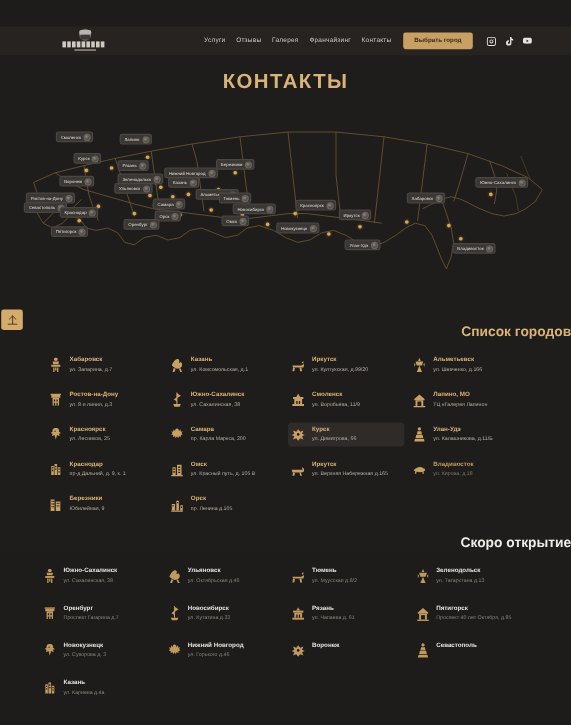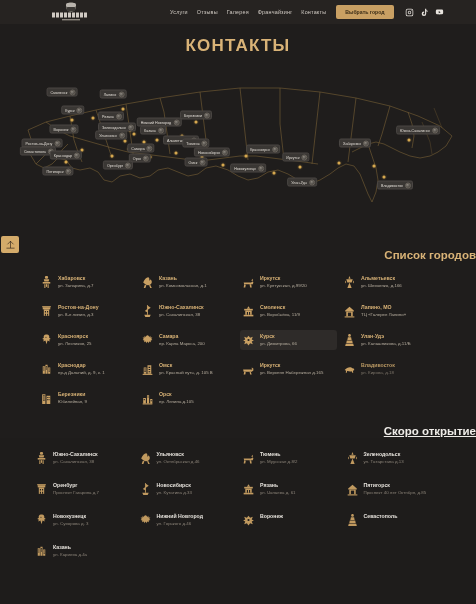--- a/index.html
+++ b/index.html
@@ -2,21 +2,21 @@
 <html><head>
 <meta charset="utf-8">
 <style>
   * { box-sizing: border-box; margin: 0; padding: 0; }
   html, body {
     width: 476px; height: 604px;
     background: #1e1c1b;
     font-family: "Liberation Sans", sans-serif;
     overflow: hidden;
   }
-  .page { position: relative; width: 476px; height: 438px; background:#1f1d1c; }
+  .page { position: relative; width: 476px; height: 438px; background:#1f1d1c;margin-top:22px; }
 
   
   .header {
     position: relative; height: 24px; width: 100%;
     background: #262321; display: flex; align-items: center;
     padding: 0 8px;
   }
   .logo { display:flex; align-items:center; justify-content:center; width:74px; height:22px; margin-left:26px;}
   .logo svg { display:block; }
   .nav { display:flex; align-items:center; gap:9px; margin-left:62px; }
@@ -72,21 +72,21 @@
     display:flex; align-items:center; justify-content:center; cursor:pointer;
   }
   .scroll-top svg { width:11px; height:11px; stroke:#2a2119; fill:none; stroke-width:1.4; }
 
   
   .section-title {
     text-align:right; font-size:11.5px; font-weight:bold;
     margin-top:17px; margin-bottom:11px;
   }
   .st-gold { color:#d9b377; }
-  .st-white { color:#efece8;text-decoration:underline; }
+  .st-white { color:#efece8; }
 
   .grid {
     display:grid; grid-template-columns:repeat(4, 1fr);
     column-gap:4px; row-gap:9px;
     padding:0 38px;
   }
   .grid.soon { padding:0 33px; row-gap:11px; }
 
   .city {
     display:flex; align-items:flex-start; gap:5px;

